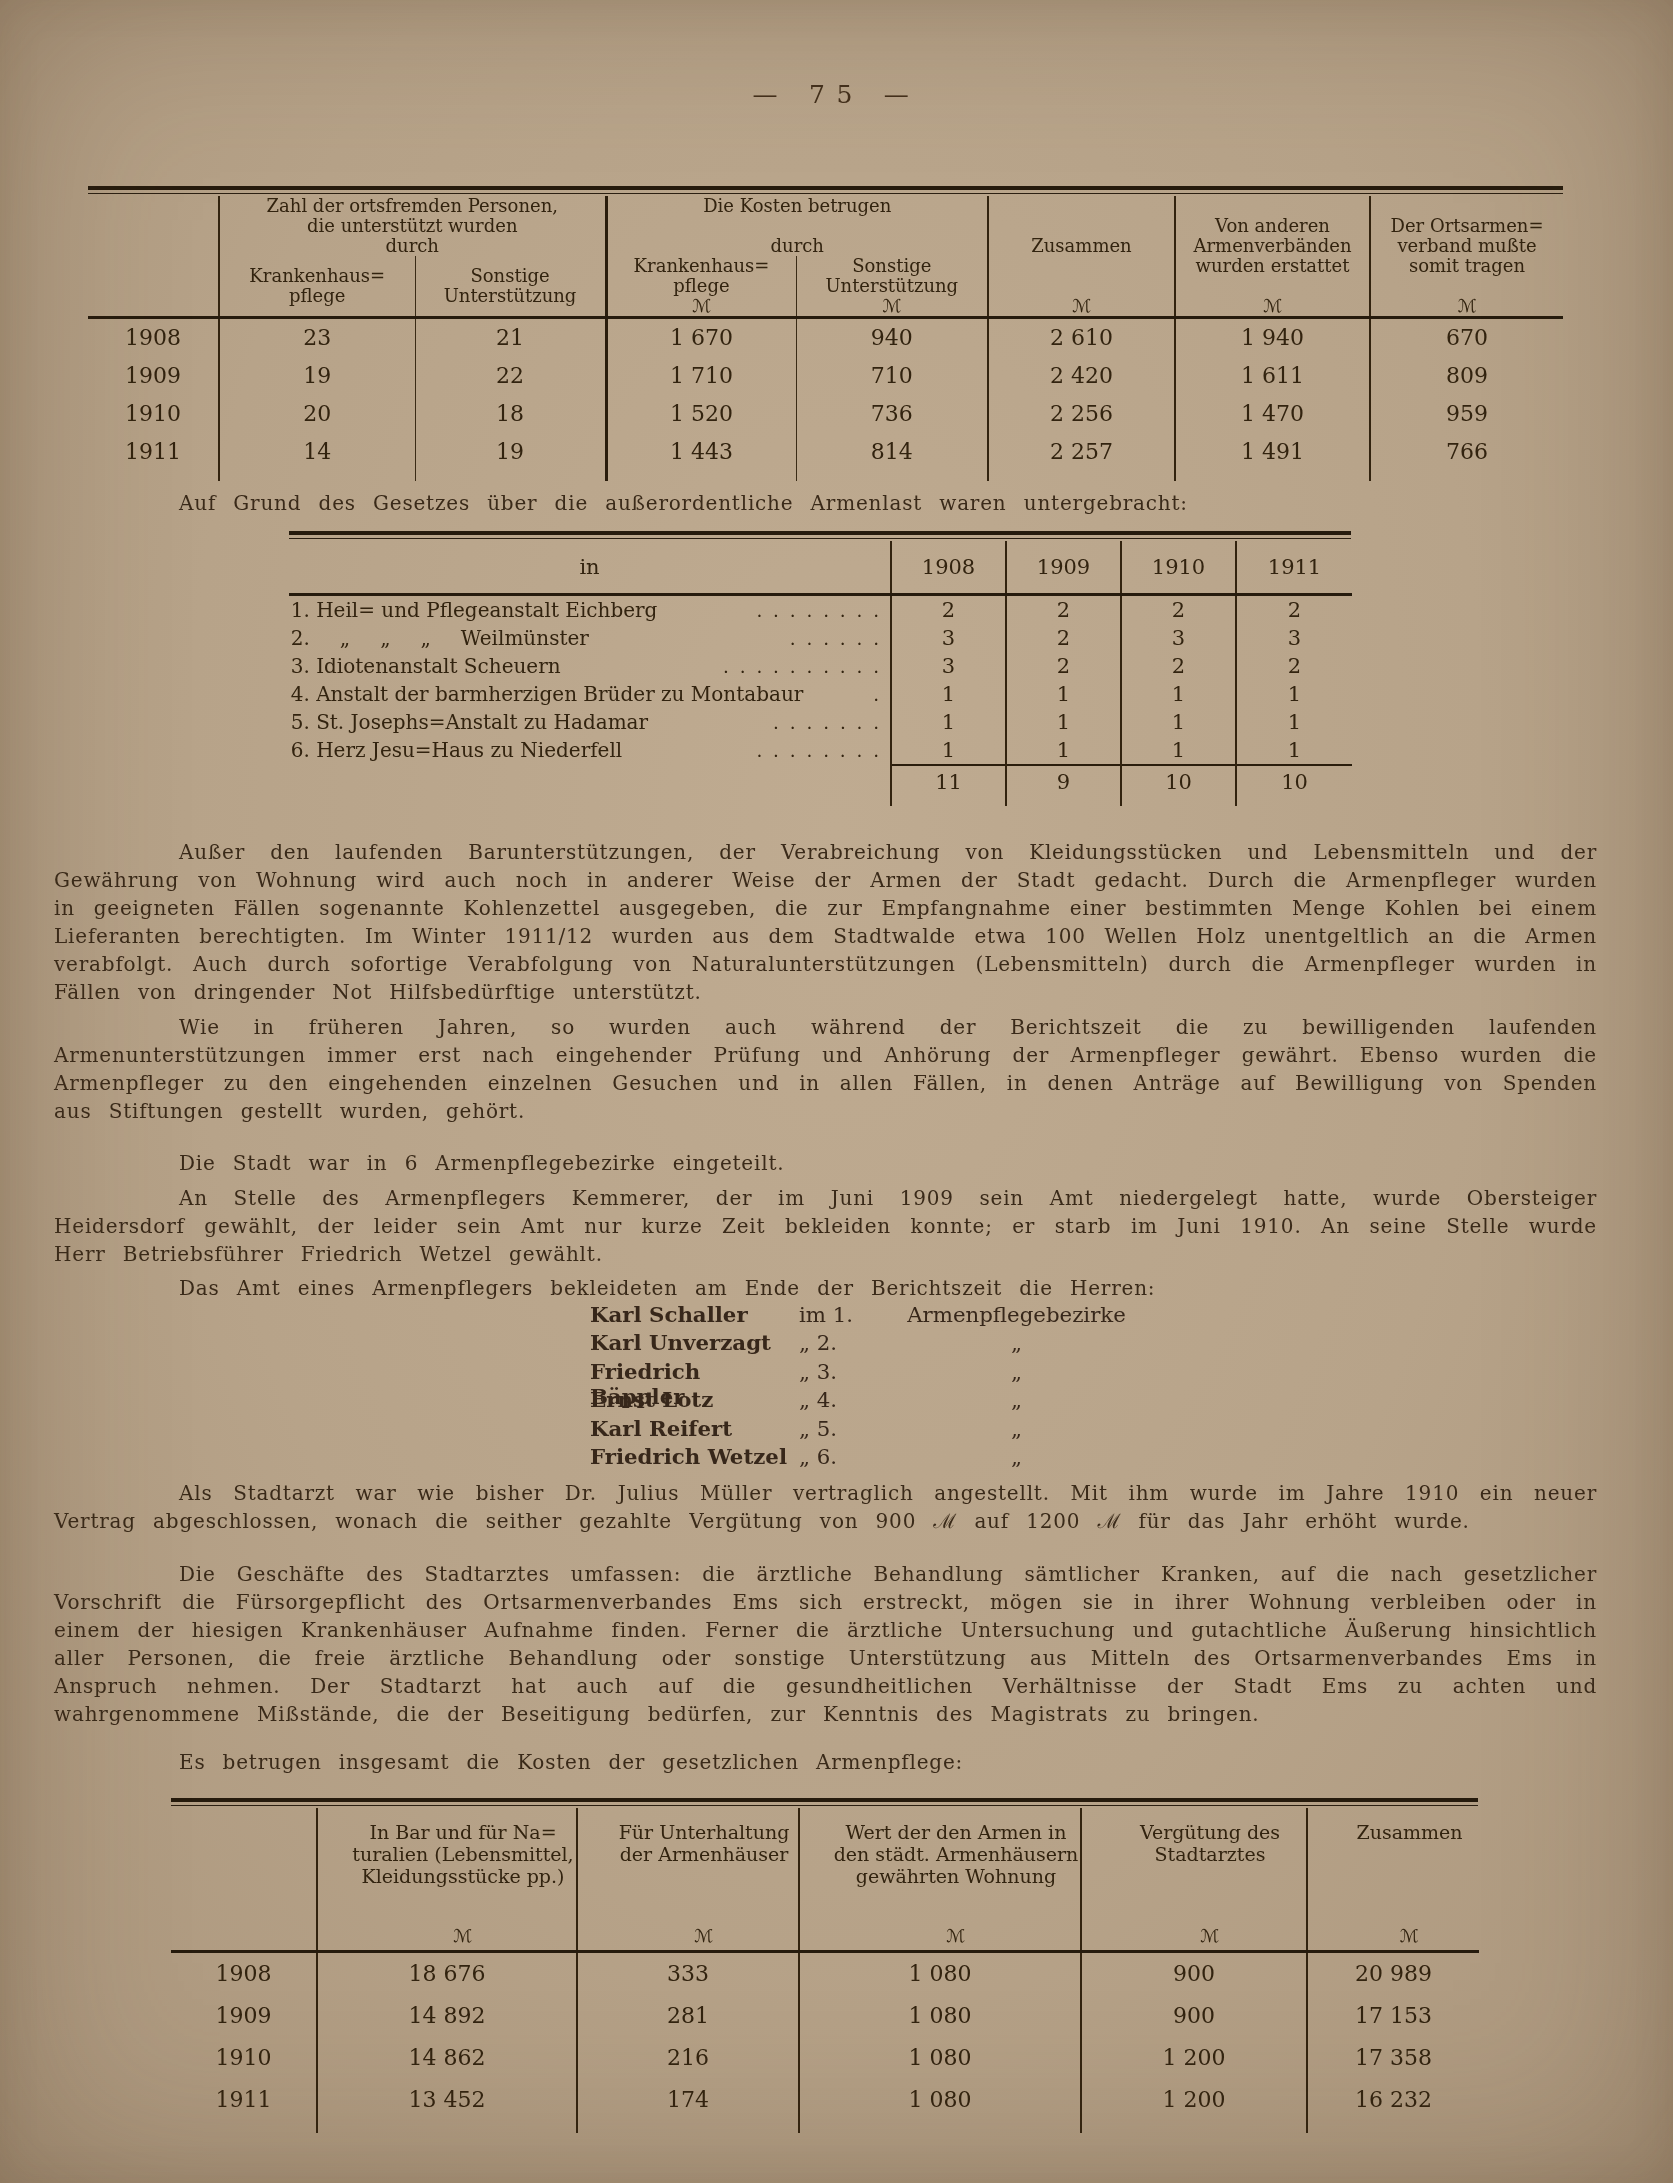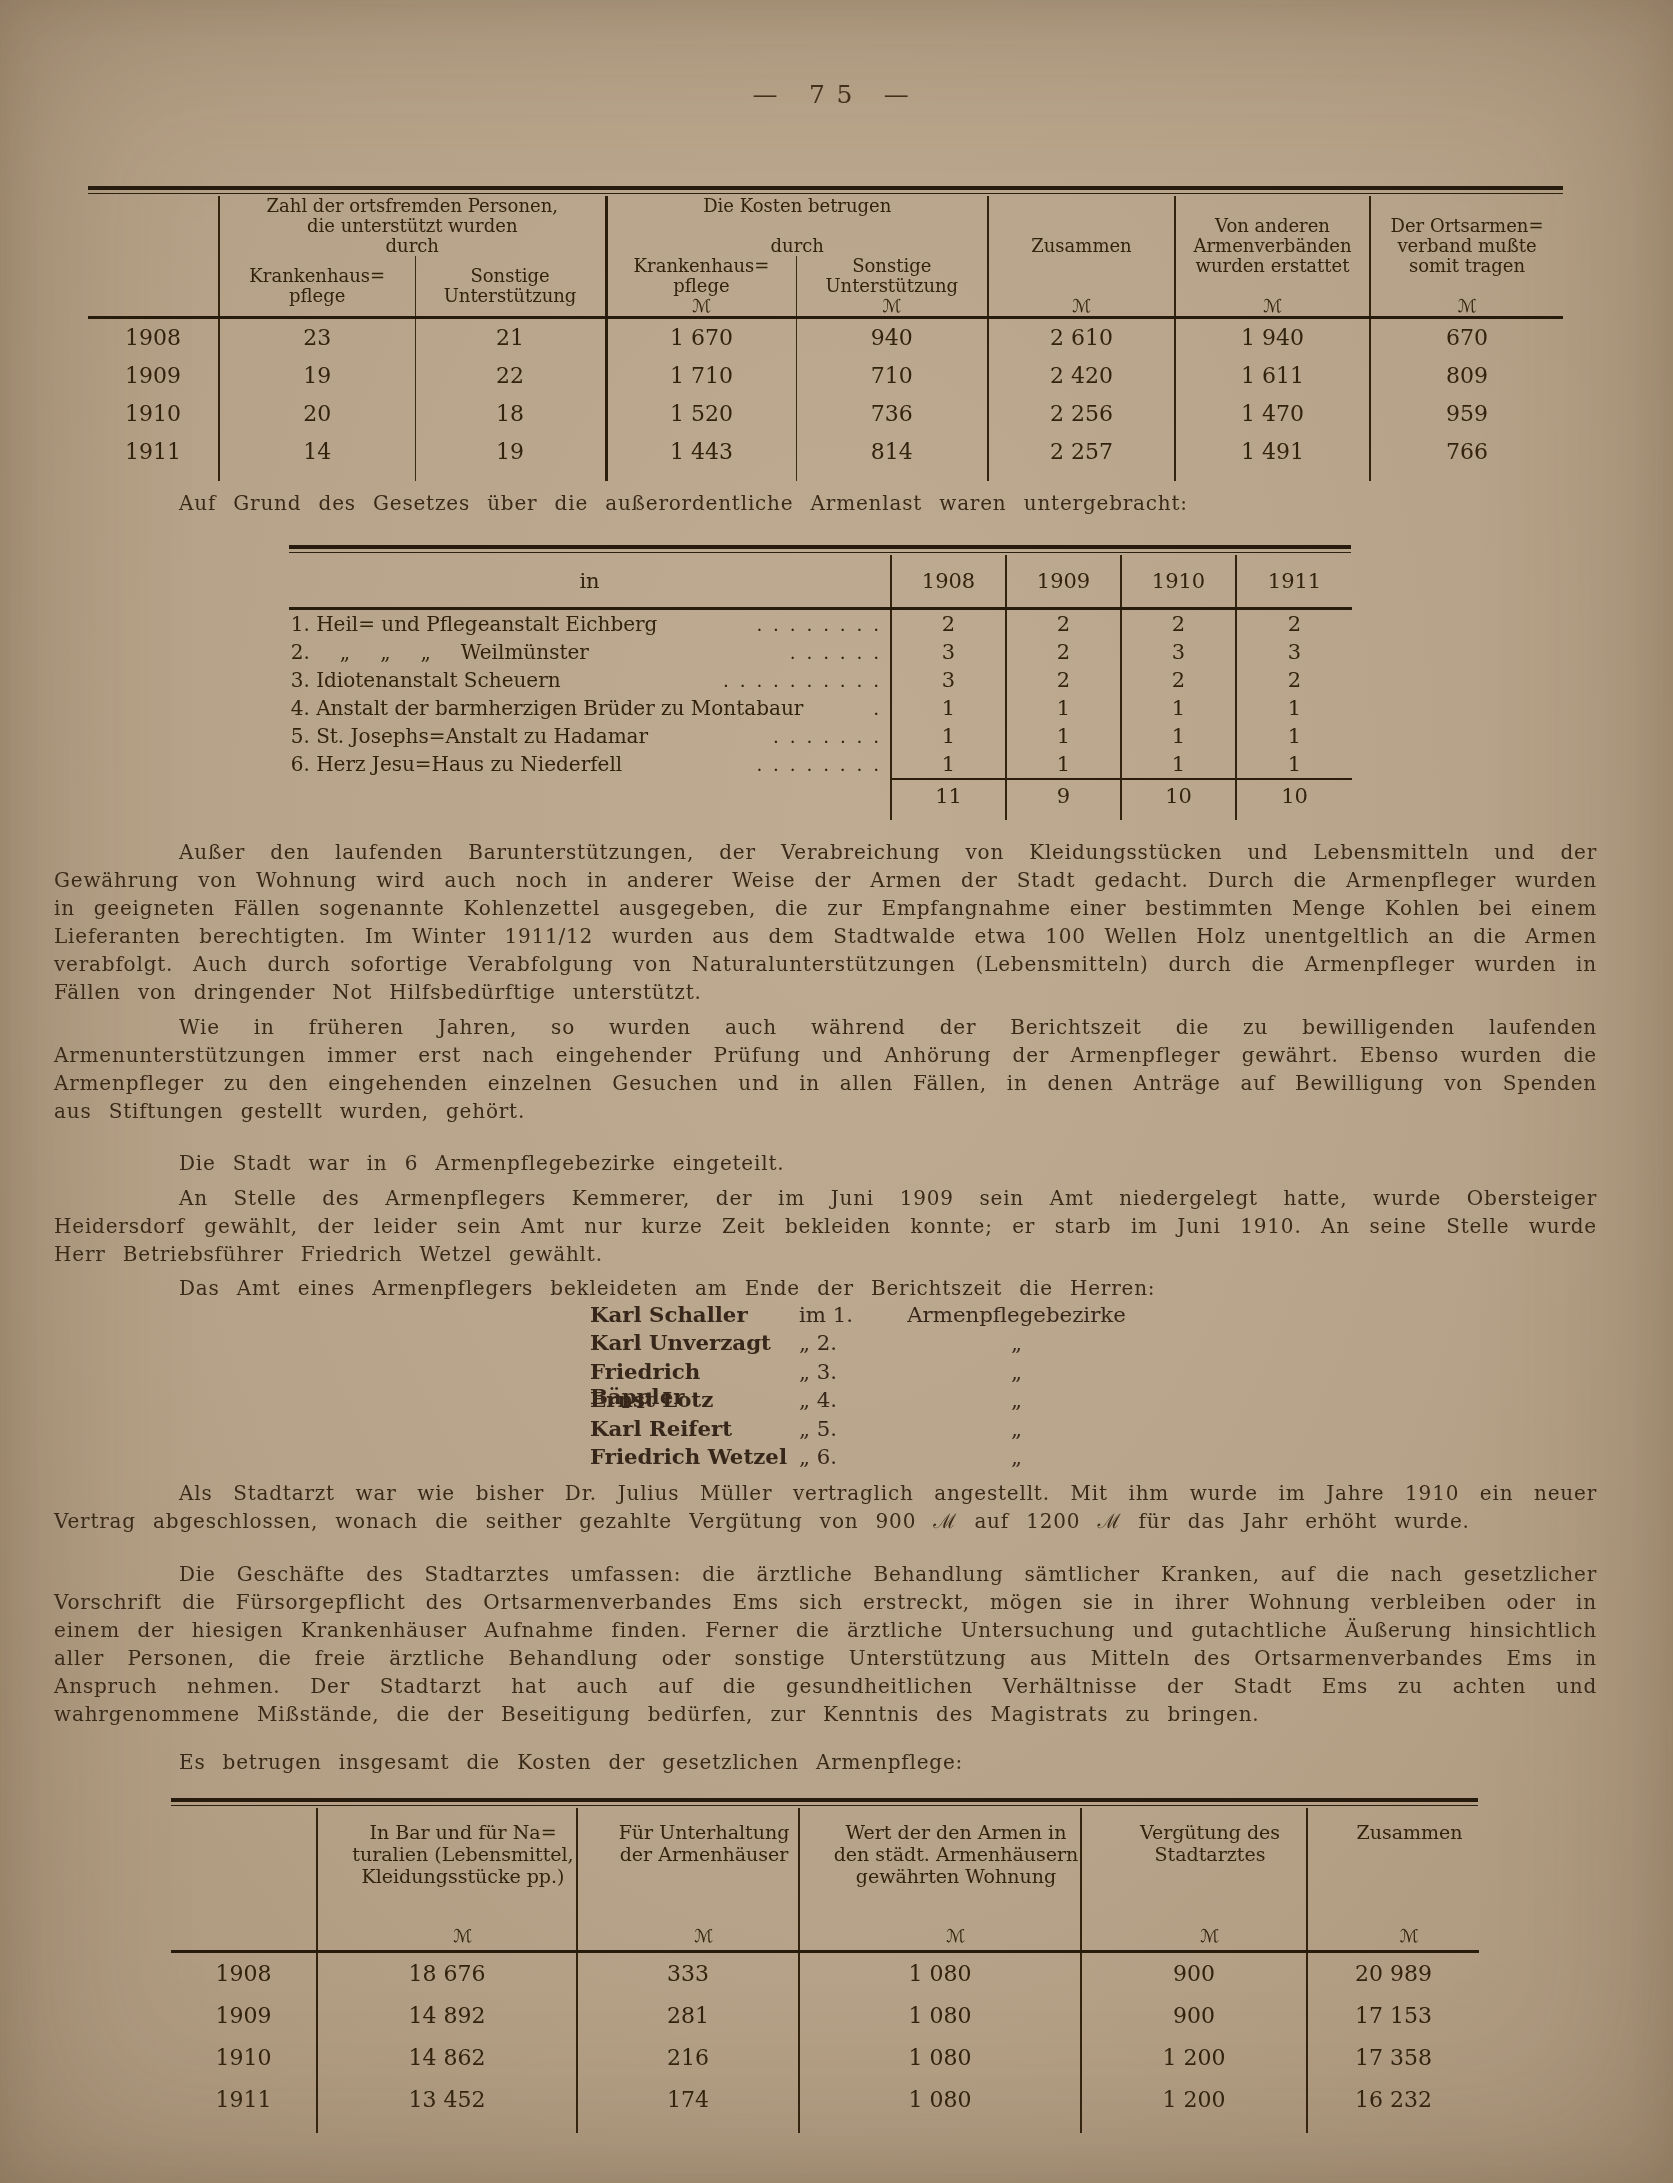--- a/index.html
+++ b/index.html
@@ -174,21 +174,21 @@
             <td class="bM"></td>
       </tr>
     </tbody>
       </table>
   </div>
 
   <div class="intro" style="top:489px;">
     <p class="para">Auf Grund des Gesetzes über die außerordentliche Armenlast waren untergebracht:</p>
   </div>
 
-  <div class="tblock" style="left:289px; top:545px; width:1062px;">
+  <div class="tblock" style="left:289px; top:531px; width:1062px;">
     <div class="dblrule"></div>
     <table class="t t2">
       <colgroup>
         <col style="width:602px">
           <col style="width:115px">
           <col style="width:115px">
           <col style="width:115px">
           <col style="width:116px">
       </colgroup>
       <tbody>

